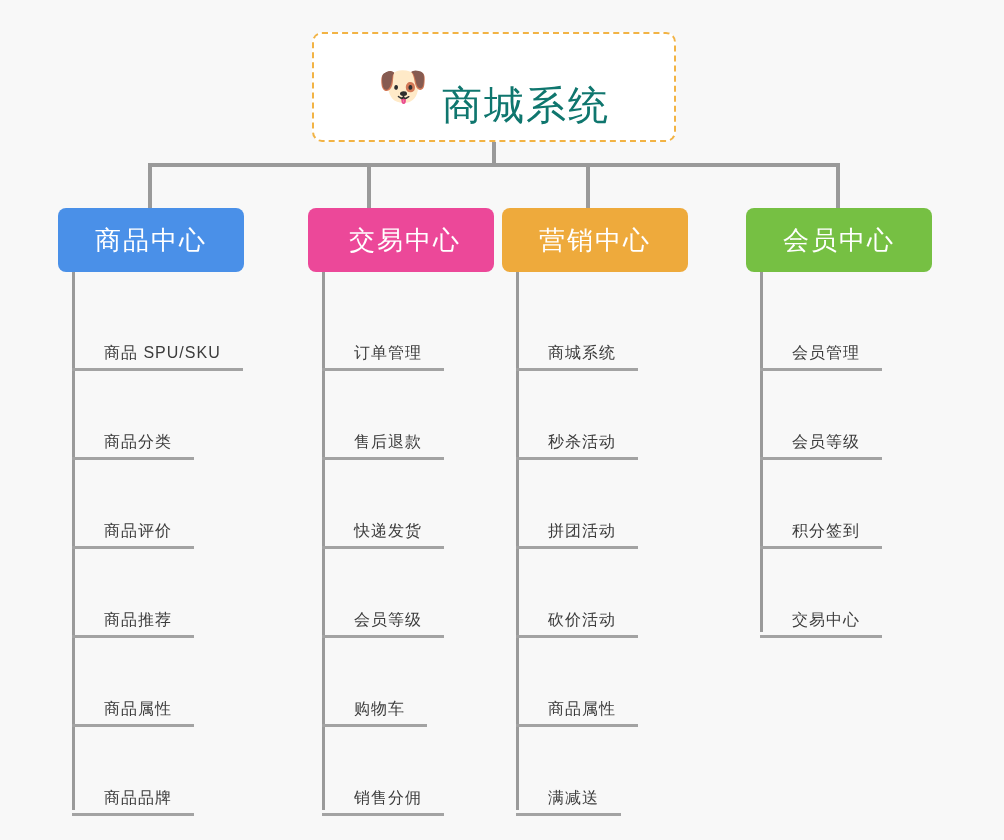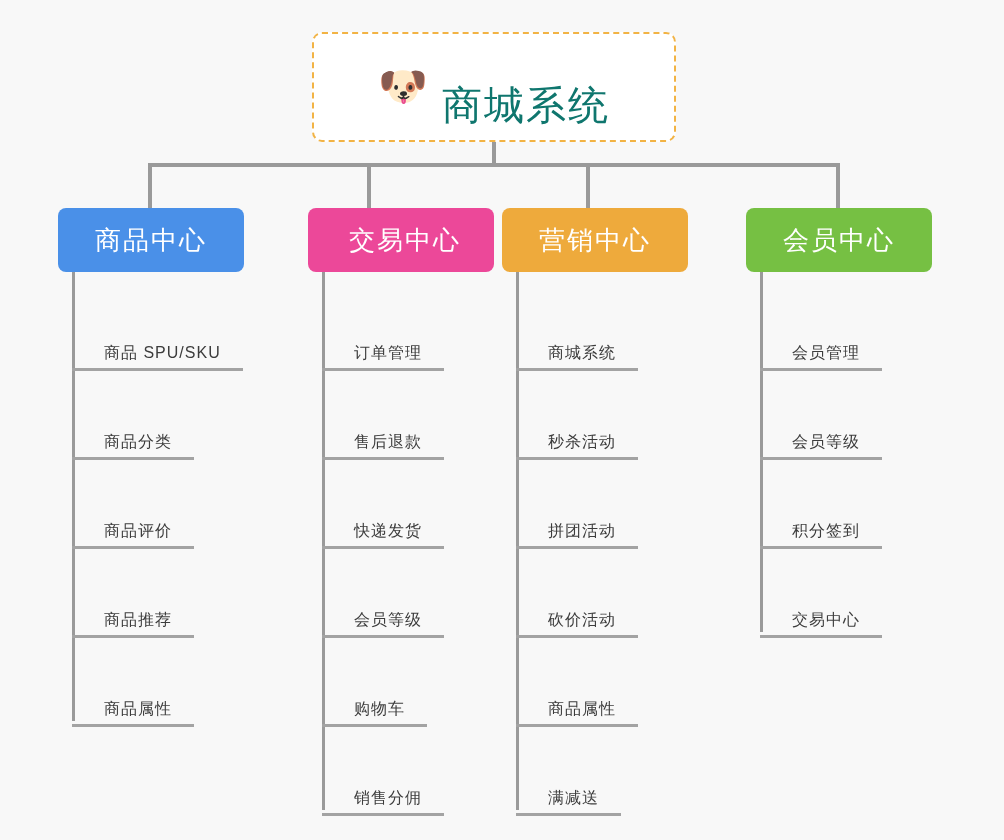--- a/index.html
+++ b/index.html
@@ -170,20 +170,23 @@
         </div>
       <div class="leaf-item">
           <span class="leaf-label">商品评价</span>
         </div>
       <div class="leaf-item">
           <span class="leaf-label">商品推荐</span>
         </div>
       <div class="leaf-item">
           <span class="leaf-label">商品属性</span>
         </div>
+      <div class="leaf-item">
+          <span class="leaf-label">商品品牌</span>
+        </div>
     </div>
   </div>
 
   <div class="column col2">
     <div class="col-header" style="background: #ec4899; padding-left: 8px;">交易中心</div>
     <div class="leaf-list">
       <div class="leaf-item">
           <span class="leaf-label">订单管理</span>
         </div>
       <div class="leaf-item">

